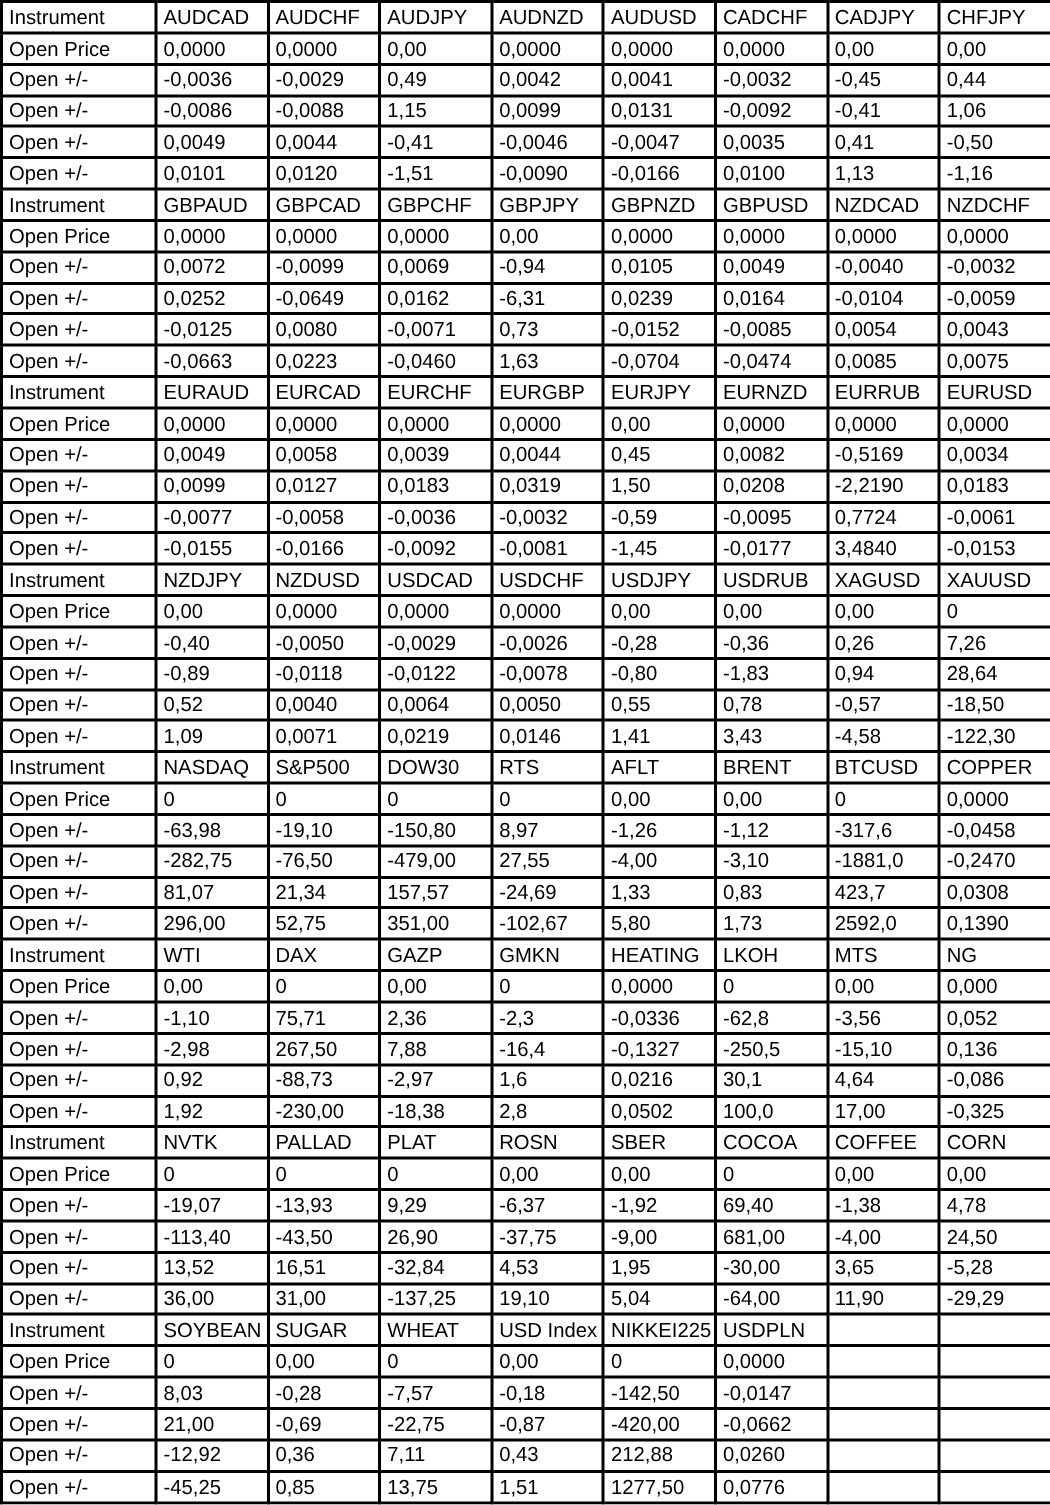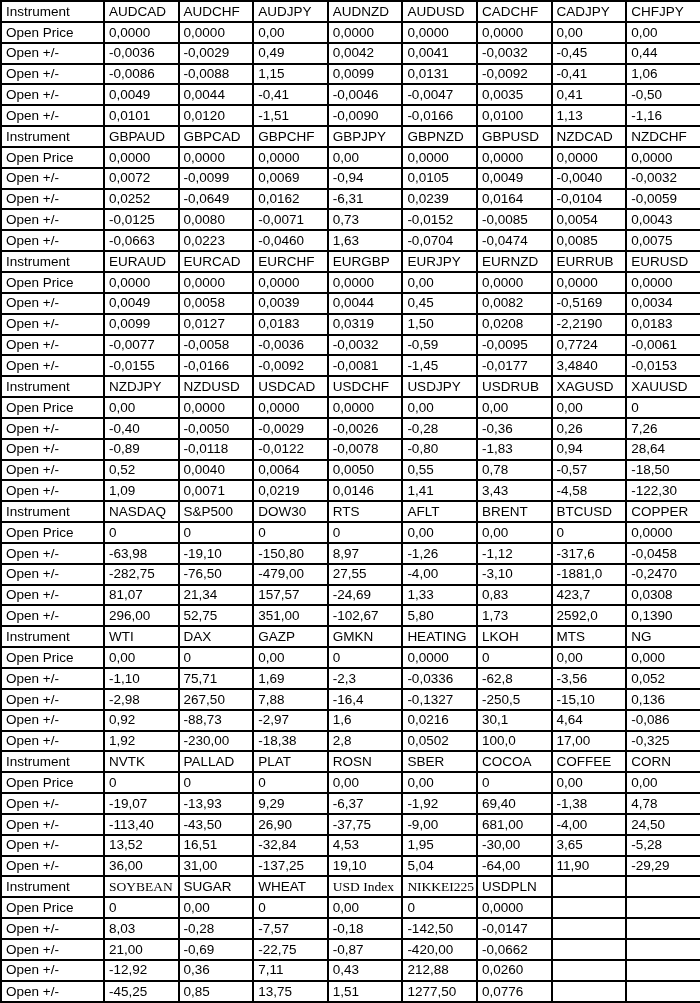--- a/index.html
+++ b/index.html
@@ -32,21 +32,21 @@
     overflow:hidden;
     box-sizing:border-box;
     background:#fff;
   }
   td.ins-label{background:#FFFFFF;}
   td.row-label{background:var(--lightblue);}
   td.hdr-g{background:var(--green);margin-top:46px;}
   td.hdr-r{background:var(--red);border-radius:10px;}
   td.price{background:var(--orange);}
   td.val{background:#FFFFFF;}
-  td.small{font-size:10.5px;font-family:Liberation Serif, serif;}
+  td.small{font-size:10.5px;}
   td.blank{border:none;background:var(--bg);}
 </style>
 </head>
 <body>
 
 <table class="grid">
   <colgroup>
     <col style="width:103px">
     <col style="width:74.6px">
       <col style="width:74.6px">
@@ -407,21 +407,21 @@
         <td class="price">0</td>
         <td class="price">0,0000</td>
         <td class="price">0</td>
         <td class="price">0,00</td>
         <td class="price">0,000</td>
       </tr>
       <tr>
         <td class="row-label">Open +/-</td>
         <td class="val">-1,10</td>
         <td class="val">75,71</td>
-        <td class="val">1,69</td>
+        <td class="val">2,36</td>
         <td class="val">-2,3</td>
         <td class="val">-0,0336</td>
         <td class="val">-62,8</td>
         <td class="val">-3,56</td>
         <td class="val">0,052</td>
       </tr>
       <tr>
         <td class="row-label">Open +/-</td>
         <td class="val">-2,98</td>
         <td class="val">267,50</td>

